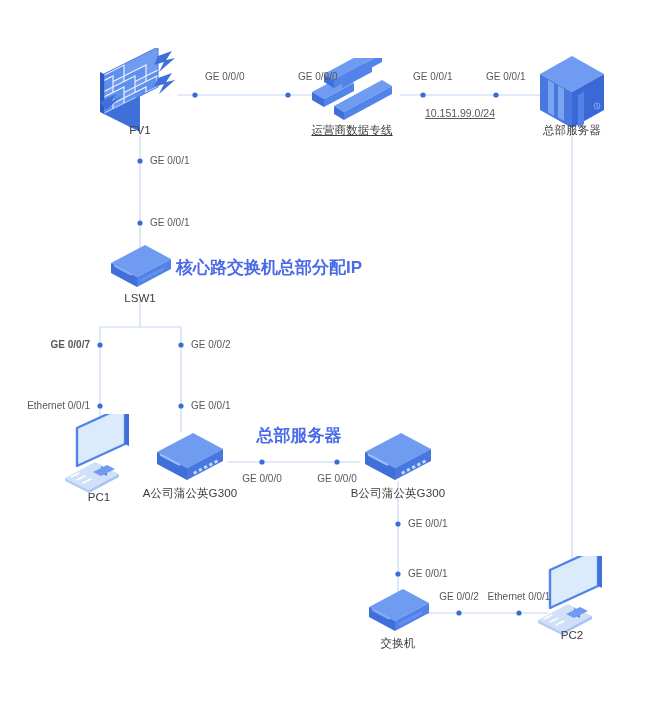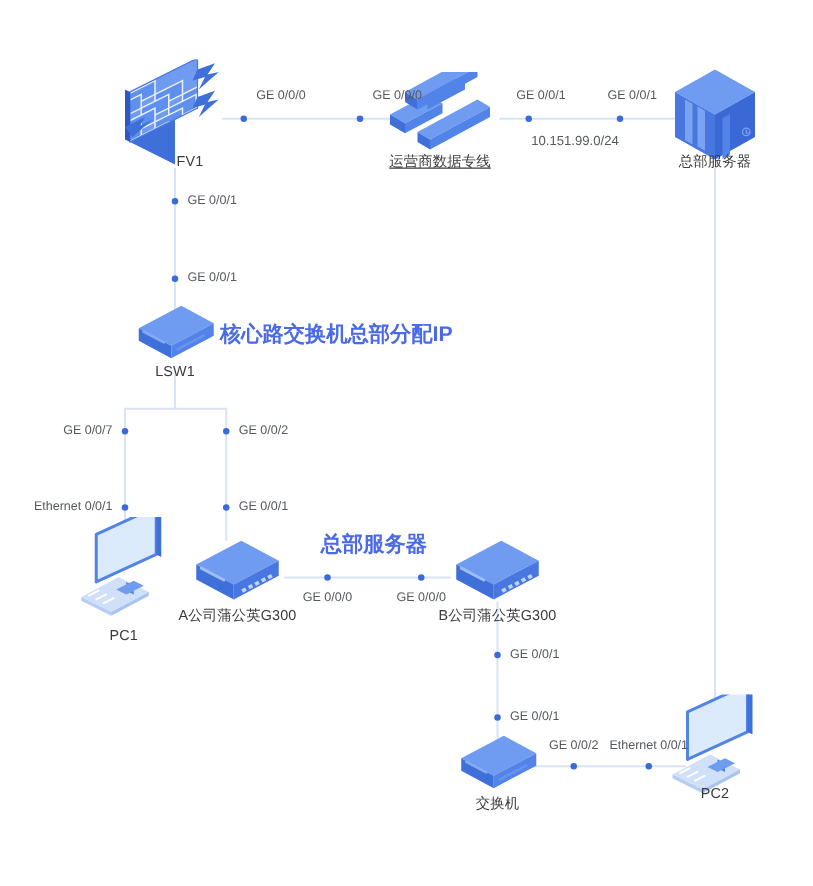--- a/index.html
+++ b/index.html
@@ -64,20 +64,21 @@
     line-height: 14px;
   }
   .note-label.anchor-left   { transform: translate(0, -50%); }
   .note-label.anchor-center { transform: translate(-50%, -50%); }
   .ip-label {
     position: absolute;
     white-space: nowrap;
     font-size: 10.5px;
     color: #55585e;
     transform: translate(-50%, -50%);
+    text-decoration: underline;
   }
 </style>
 </head>
 <body>
 
 <div id="canvas">
 
   <svg id="links" width="650" height="709" viewBox="0 0 650 709" xmlns="http://www.w3.org/2000/svg">
       <line x1="178" y1="95" x2="330" y2="95" stroke="#d8e3f7" stroke-width="1.6" stroke-linecap="round"></line>
       <line x1="400" y1="95" x2="540" y2="95" stroke="#d8e3f7" stroke-width="1.6" stroke-linecap="round"></line>
@@ -155,21 +156,21 @@
               <path d="M37 83 l22 -11 l0 11 l-22 11 z" fill="#5f90ee" stroke="#eaf1fd" stroke-width="1.2"></path>
               <path d="M59 83 l22 -11 l0 11 l-22 11 z" fill="#5f90ee" stroke="#eaf1fd" stroke-width="1.2"></path>
               <path d="M81 83 l22 -11 l0 11 l-22 11 z" fill="#5f90ee" stroke="#eaf1fd" stroke-width="1.2"></path>
             </g>
             <path d="M6 26 L60 -1 L60 39 L6 66 Z" fill="none" stroke="#4a7ae2" stroke-width="1"></path>
             <path d="M6 26 L6 66 L2 64 L2 24 Z" fill="#2f58c0"></path>
             <path d="M60 8 l14 -5 l-6 9 l9 -2 l-16 14 l5 -10 l-10 3 z" fill="#3f6fd8"></path>
             <path d="M60 30 l14 -5 l-6 9 l9 -2 l-16 14 l5 -10 l-10 3 z" fill="#3f6fd8"></path>
             <path d="M2 54 l16 -8 l-4 7 l10 -5 l-16 14 z" fill="#3f6fd8"></path>
           </svg></div>
-        <div class="node-label" style="left: 12px; top: 28px;">FV1</div>
+        <div class="node-label" style="left: 0px; top: 28px;">FV1</div>
       </div>
       <div class="node" style="left: 352px; top: 95px;">
         <div class="node-icon"><svg width="88" height="70" viewBox="0 0 88 70" xmlns="http://www.w3.org/2000/svg">
             <path d="M4 34 L34 18 L46 25 L16 41 Z" fill="#6f9bf0"></path>
             <path d="M4 34 L4 42 L16 49 L16 41 Z" fill="#3f6fd8"></path>
             <path d="M16 41 L46 25 L46 33 L16 49 Z" fill="#5183e8"></path>
             <path d="M20 16 L50 0 L62 7 L32 23 Z" fill="#6f9bf0" transform="translate(0,2)"></path>
             <path d="M40 8 L70 -8 L70 0 L40 16 Z" fill="#5183e8" transform="translate(-6,14)"></path>
             <path d="M16 16 L64 -10 L74 -4 L26 22 Z" fill="#6f9bf0"></path>
             <path d="M16 16 L16 24 L26 30 L26 22 Z" fill="#3f6fd8"></path>
@@ -210,21 +211,21 @@
             <path d="M4 64 L28 76 L28 79 L4 67 Z" fill="#b5cdf2"></path>
             <path d="M28 76 L58 60 L58 63 L28 79 Z" fill="#a7c3ef"></path>
             <path d="M10 63 L18 59 M16 66 L24 62 M22 69 L30 65" stroke="#ffffff" stroke-width="1.4" stroke-linecap="round"></path>
             <path d="M40 52 L46 55 L46 62 L40 59 Z" fill="#5183e8"></path>
             <path d="M32 58 L46 51 L54 55 L40 62 Z" fill="#6f9bf0"></path>
             <path d="M14 14 L62 -8 L70 -4 L70 36 L22 58 L14 54 Z" fill="none"></path>
             <path d="M16 14 L64 -8 L64 30 L16 52 Z" fill="#dcebfb"></path>
             <path d="M16 14 L64 -8 L64 30 L16 52 Z" fill="none" stroke="#5183e8" stroke-width="2.4" stroke-linejoin="round"></path>
             <path d="M64 -8 L68 -6 L68 32 L64 30 Z" fill="#3f6fd8"></path>
           </svg></div>
-        <div class="node-label" style="left: 0px; top: 44px;">PC1</div>
+        <div class="node-label" style="left: 0px; top: 32px;">PC1</div>
       </div>
       <div class="node" style="left: 190px; top: 458px;">
         <div class="node-icon"><svg width="82" height="56" viewBox="0 0 82 56" xmlns="http://www.w3.org/2000/svg">
             <path d="M8 24 L44 5 L74 21 L38 40 Z" fill="#6f9bf0"></path>
             <path d="M8 24 L38 40 L38 52 L8 36 Z" fill="#3f6fd8"></path>
             <path d="M38 40 L74 21 L74 33 L38 52 Z" fill="#4877e0"></path>
             <path d="M12 27 L30 36.5" stroke="#9cbdf7" stroke-width="2.4" stroke-linecap="round"></path>
             <rect x="44" y="44" width="3.4" height="3" fill="#bfd5fa" transform="rotate(-28 44 44)"></rect>
             <rect x="49.2" y="41.3" width="3.4" height="3" fill="#bfd5fa" transform="rotate(-28 49.2 41.3)"></rect>
             <rect x="54.4" y="38.6" width="3.4" height="3" fill="#bfd5fa" transform="rotate(-28 54.4 38.6)"></rect>
@@ -273,21 +274,21 @@
         <div class="node-label" style="left: 0px; top: 28px;">PC2</div>
       </div>
     </div>
   <div id="label-layer">
       <div class="port-label anchor-left" style="left: 205px; top: 77px;">GE 0/0/0</div>
       <div class="port-label anchor-left" style="left: 298px; top: 77px;">GE 0/0/0</div>
       <div class="port-label anchor-left" style="left: 413px; top: 77px;">GE 0/0/1</div>
       <div class="port-label anchor-left" style="left: 486px; top: 77px;">GE 0/0/1</div>
       <div class="port-label anchor-left" style="left: 150px; top: 161px;">GE 0/0/1</div>
       <div class="port-label anchor-left" style="left: 150px; top: 223px;">GE 0/0/1</div>
-      <div class="port-label anchor-right" style="left: 90px; top: 345px;">GE 0/0/7</div>
+      <div class="port-label anchor-right" style="left: 90px; top: 345px; font-weight: bold;">GE 0/0/7</div>
       <div class="port-label anchor-left" style="left: 191px; top: 345px;">GE 0/0/2</div>
       <div class="port-label anchor-right" style="left: 90px; top: 406px;">Ethernet 0/0/1</div>
       <div class="port-label anchor-left" style="left: 191px; top: 406px;">GE 0/0/1</div>
       <div class="port-label anchor-center" style="left: 262px; top: 479px;">GE 0/0/0</div>
       <div class="port-label anchor-center" style="left: 337px; top: 479px;">GE 0/0/0</div>
       <div class="port-label anchor-left" style="left: 408px; top: 524px;">GE 0/0/1</div>
       <div class="port-label anchor-left" style="left: 408px; top: 574px;">GE 0/0/1</div>
       <div class="port-label anchor-center" style="left: 459px; top: 597px;">GE 0/0/2</div>
       <div class="port-label anchor-center" style="left: 519px; top: 597px;">Ethernet 0/0/1</div>
       <div class="ip-label" style="left: 460px; top: 113px;">10.151.99.0/24</div>

